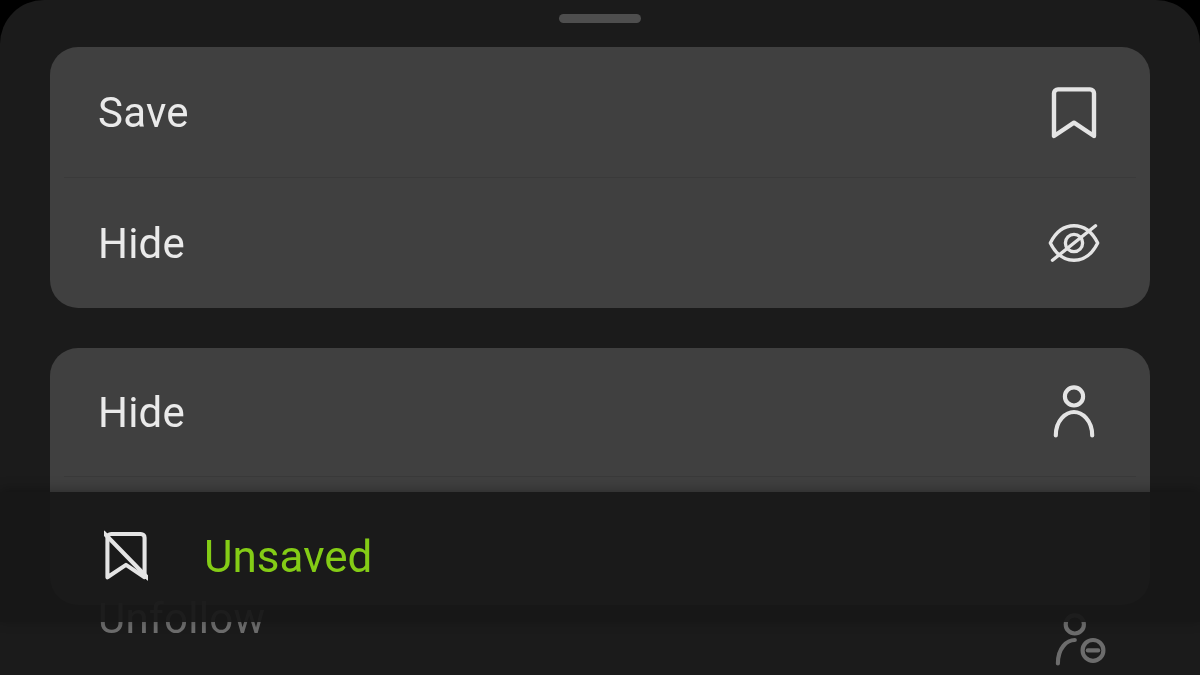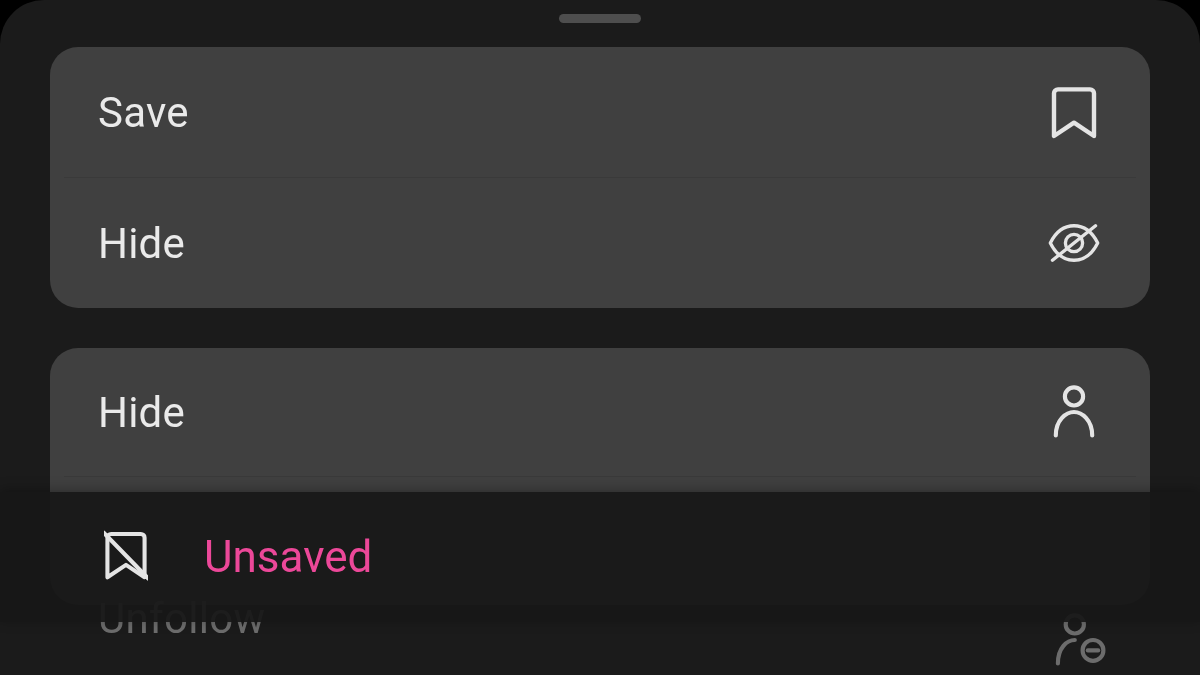--- a/index.html
+++ b/index.html
@@ -72,21 +72,21 @@
       top:492px;
       height:130px;
       background:rgba(23,23,23,0.92);
       display:flex;
       align-items:center;
       justify-content:space-between;
       padding:0 100px 0 104px;
       box-shadow:0 -2px 12px rgba(0,0,0,0.3);
     }
     .toast-left { display:flex; align-items:center; gap:56px; }
-    .toast-label { font-size:44px; font-weight:400; color:#ec4899; }
+    .toast-label { font-size:44px; font-weight:400; color:#84cc16; }
     .toast-action { font-size:44px; font-weight:400; color:#e9e9e9; cursor:pointer; }
 
     
     .unfollow-label {
       position:absolute;
       left:98px;
       top:594px;
       font-size:42px;
       color:#6c6c6c;
       letter-spacing:0.3px;

